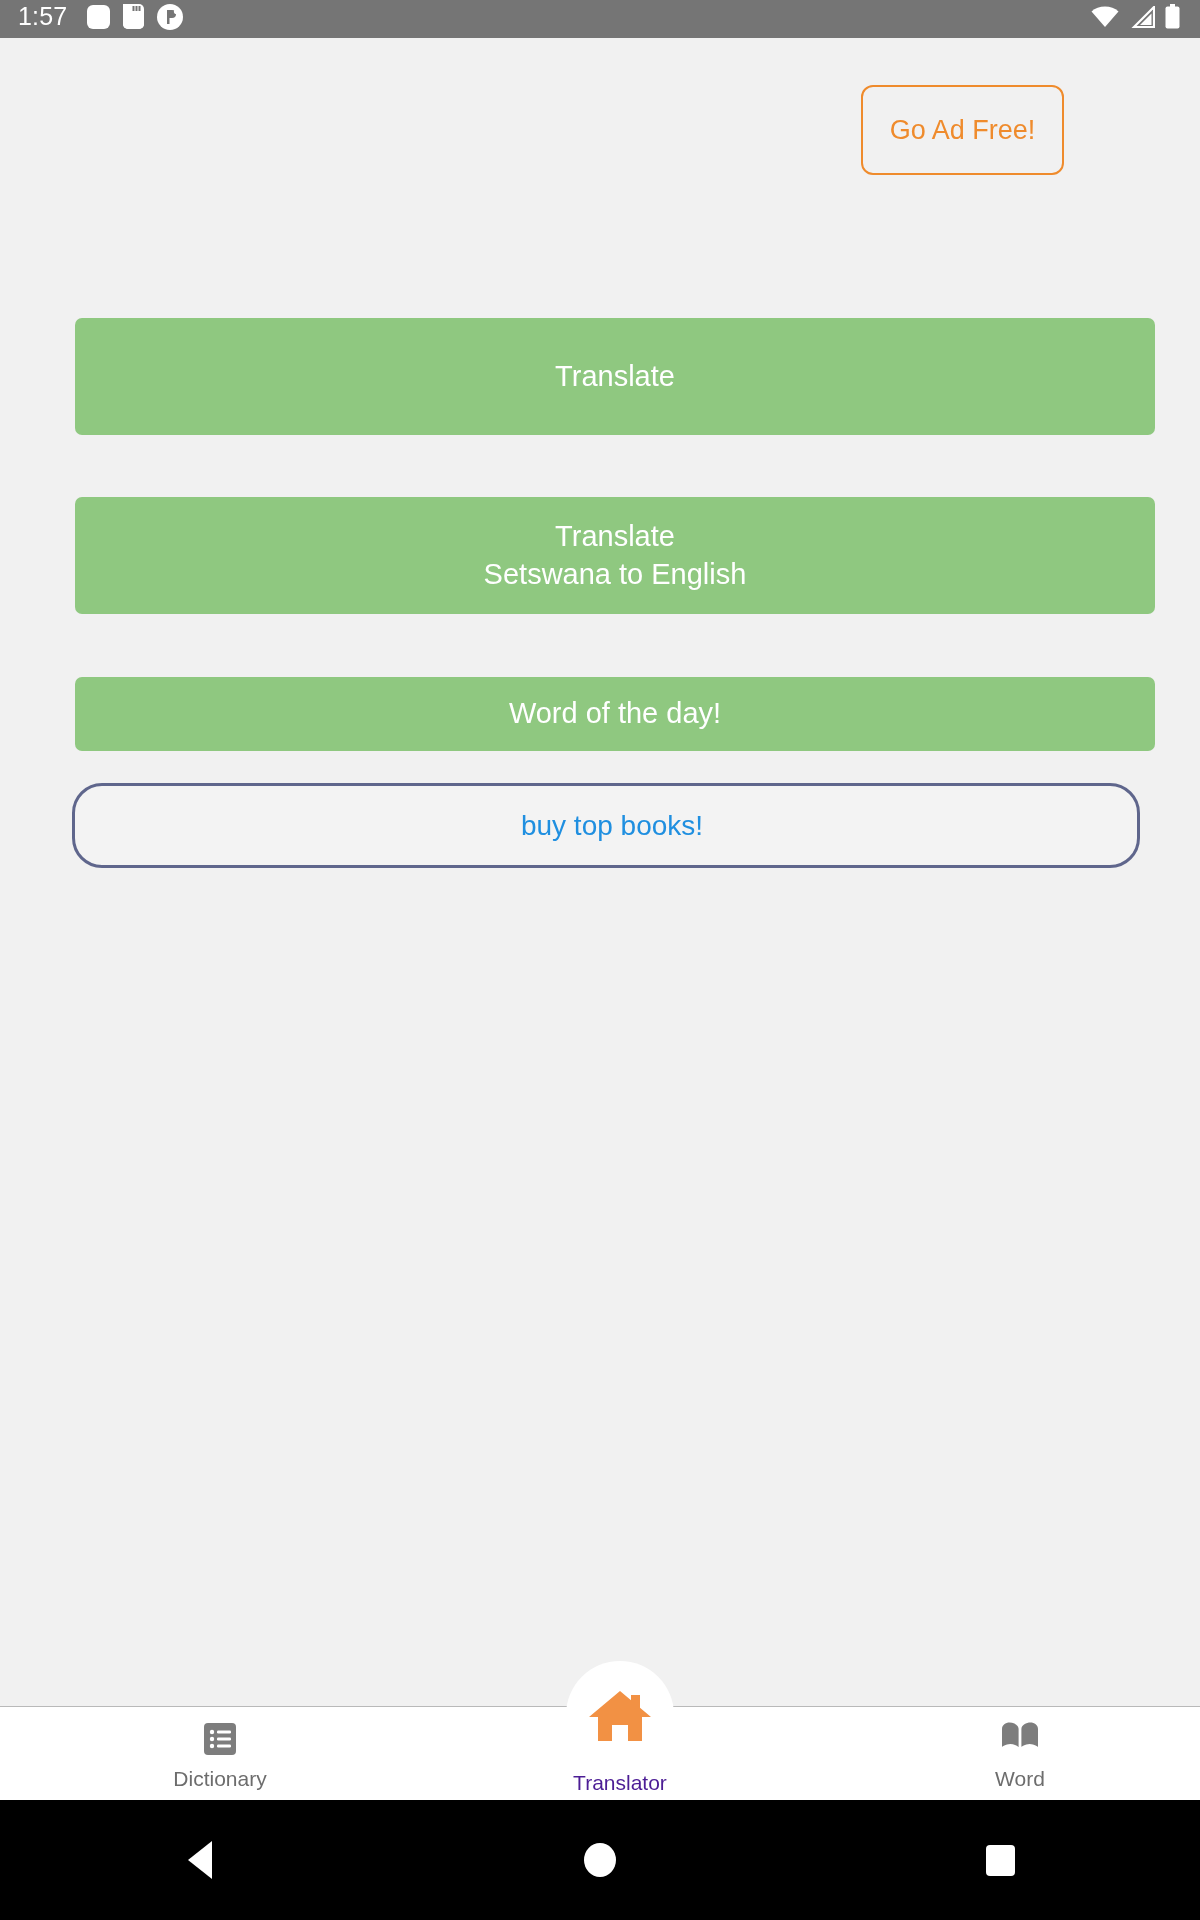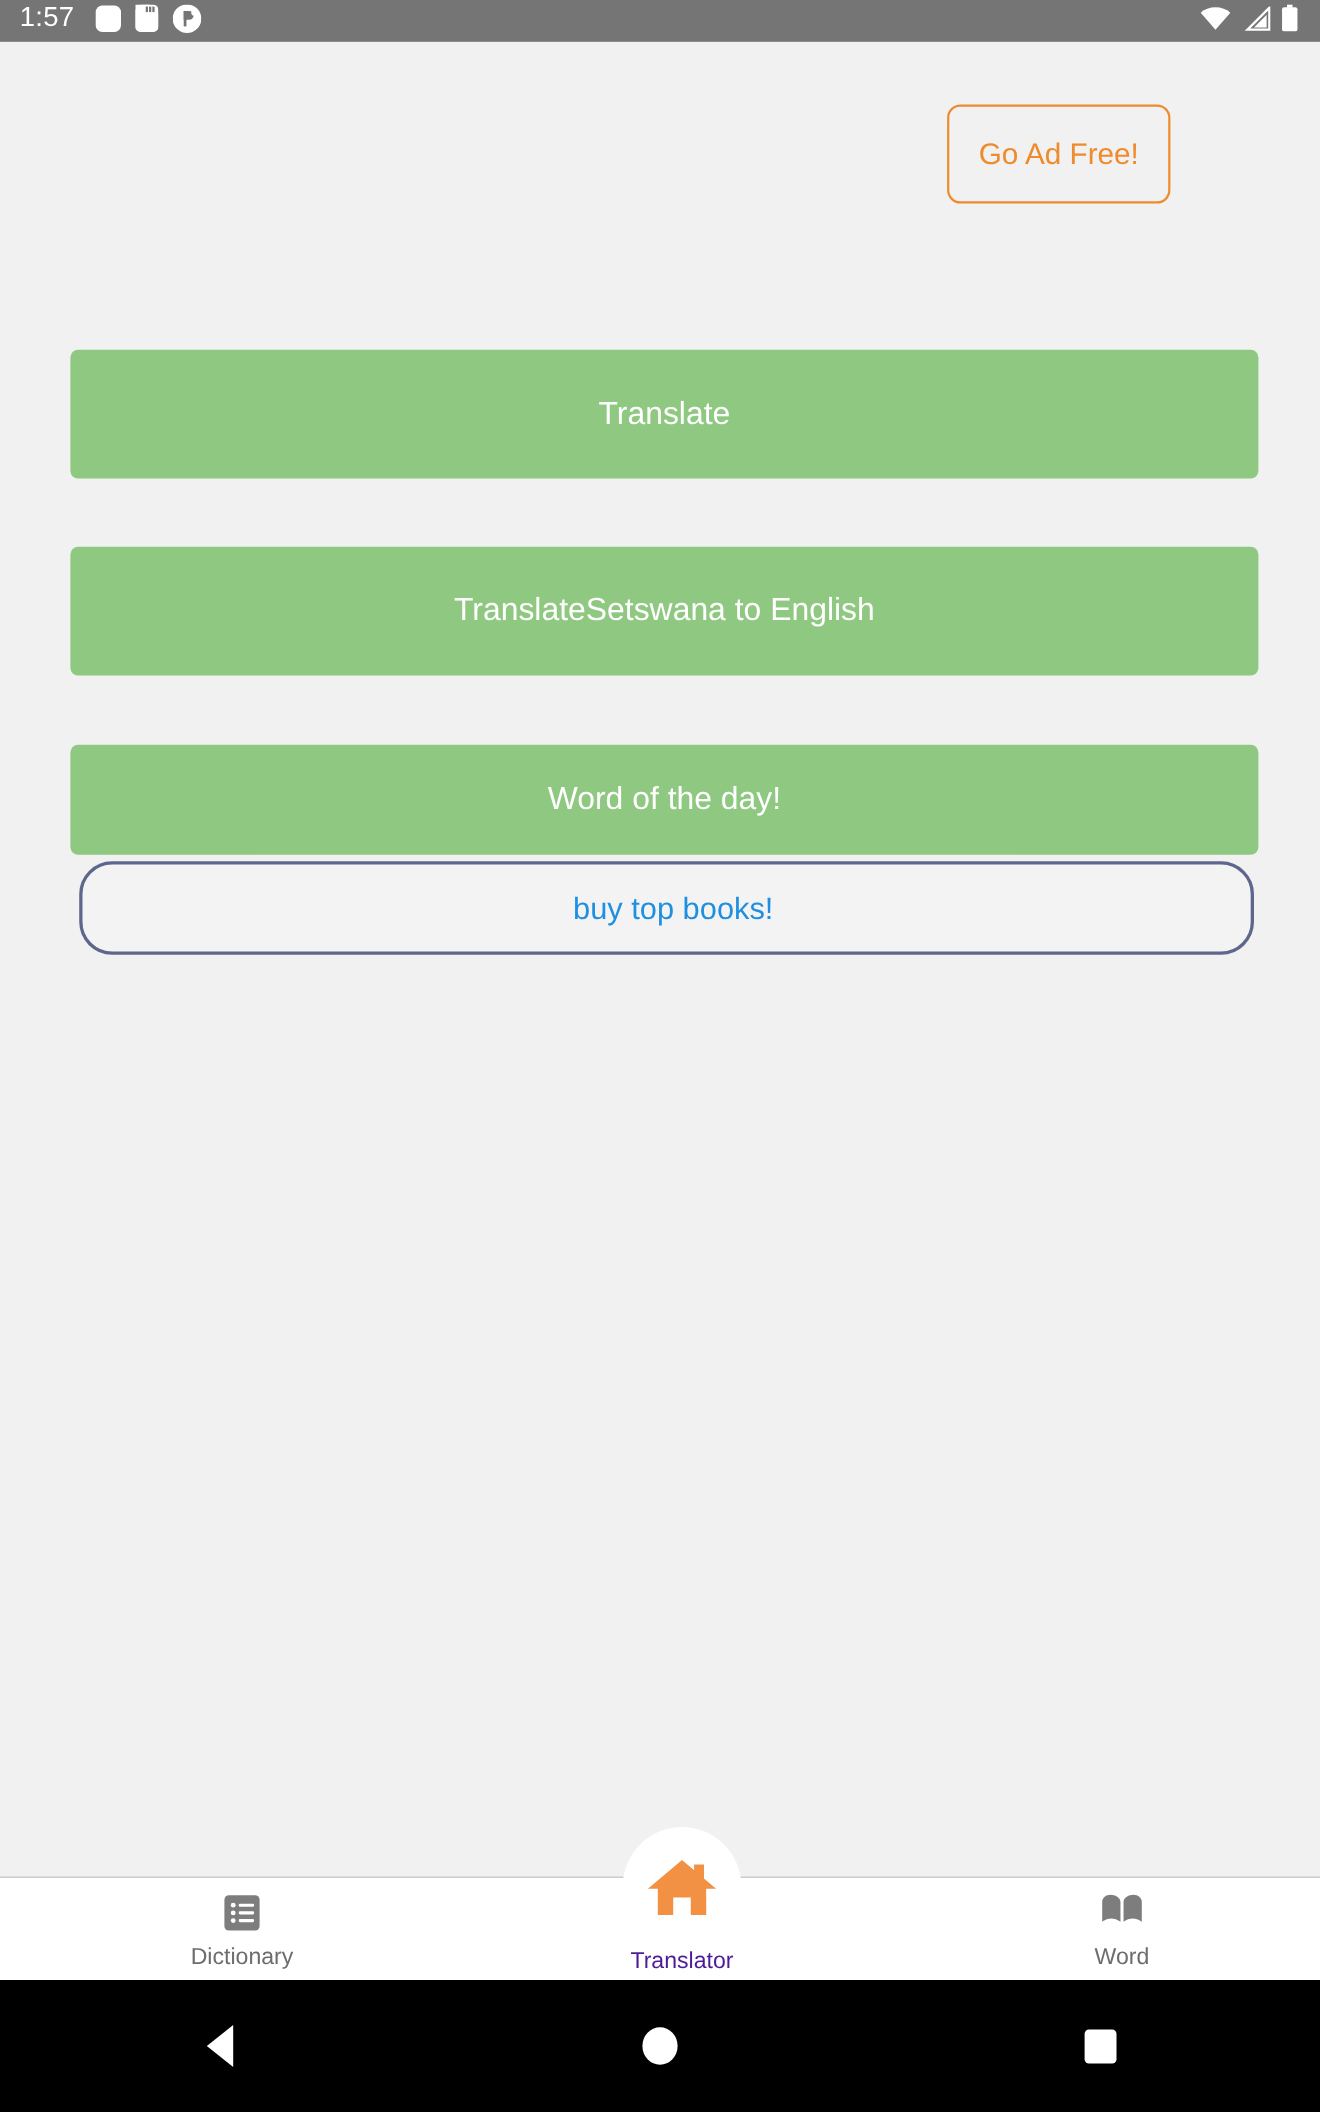--- a/index.html
+++ b/index.html
@@ -26,46 +26,46 @@
   .sb-right { margin-left:auto; display:flex; align-items:center; gap:10px; padding-right:6px; }
   .icon-rsquare { width:23px; height:24px; background:#fff; border-radius:6px; }
   .icon-sd { width:21px; height:25px; }
   .icon-circle-app { width:26px; height:26px; }
   .icon-wifi { width:28px; height:22px; }
   .icon-signal { width:26px; height:22px; }
   .icon-battery { width:15px; height:25px; }
 
   
   .topbar {
-    position:absolute; top:48px; left:0; width:1111px; height:150px;
+    position:absolute; top:38px; left:0; width:1111px; height:150px;
   }
   .go-ad-free {
     position:absolute; right:47px; top:47px;
     width:203px; height:90px;
     border:2.5px solid #ef8b2c; border-radius:12px;
     background:transparent;
     color:#ef8b2c; font-size:27px; font-weight:400;
     display:flex; align-items:center; justify-content:center;
     cursor:pointer;
   }
 
   
   .content { position:absolute; top:0; left:0; width:1200px; }
 
   .green-btn {
-    position:absolute; left:64px; width:1080px;
+    position:absolute; left:75px; width:1080px;
     background:#8fc880; border:none; border-radius:7px;
     color:#ffffff; font-size:29px; font-weight:400; line-height:1.28;
-    display:flex; flex-direction:row; align-items:center; justify-content:center;
+    display:flex; flex-direction:column; align-items:center; justify-content:center;
     text-align:center; cursor:pointer;
     font-family:"Liberation Sans", sans-serif;
   }
   #btn-en-ts { top:318px; height:117px; }
   #btn-ts-en { top:497px; height:117px; }
-  #btn-word-day { top:677px; height:100px; }
+  #btn-word-day { top:677px; height:74px; }
 
   .outline-btn {
     position:absolute; left:72px; top:783px; width:1068px; height:85px;
     background:#f3f3f3;
     border:3px solid #5f668c; border-radius:30px;
     color:#1f8fe0; font-size:28px;
     display:flex; align-items:center; justify-content:center;
     cursor:pointer;
     font-family:"Liberation Sans", sans-serif;
     padding-left:12px;

